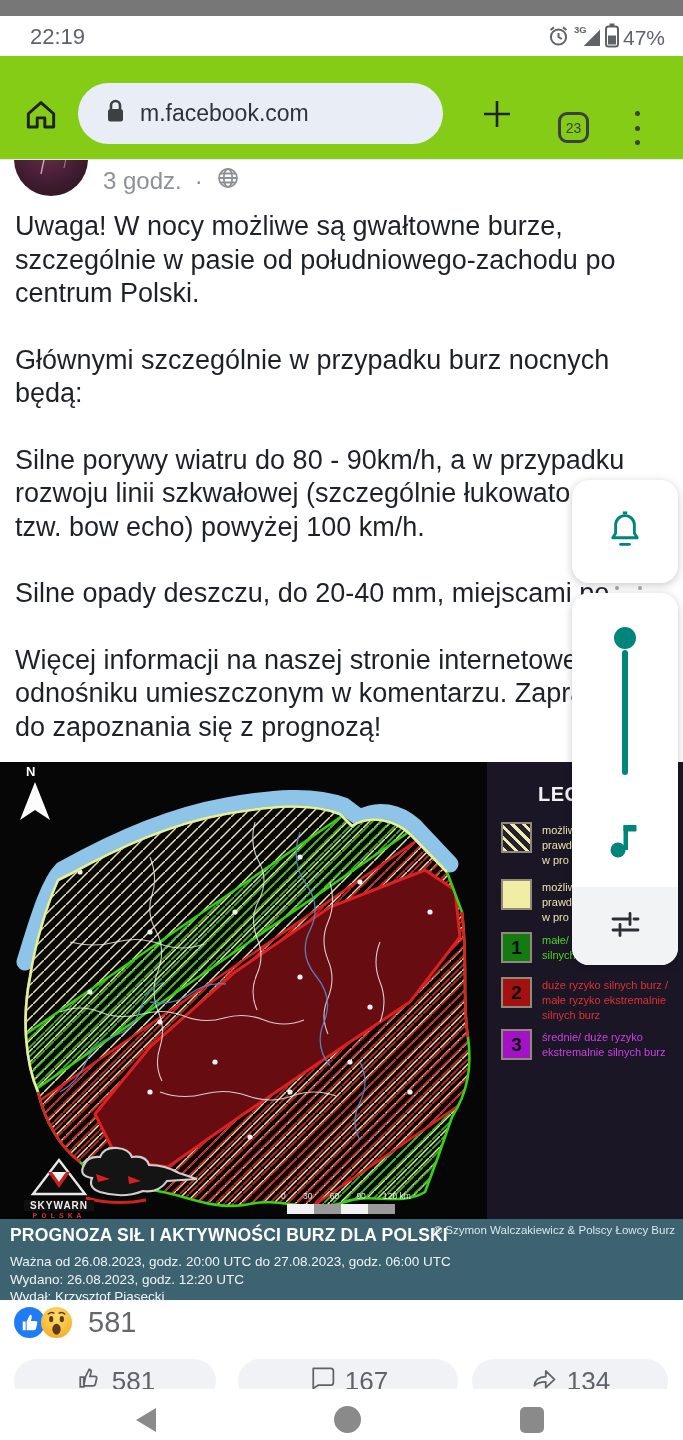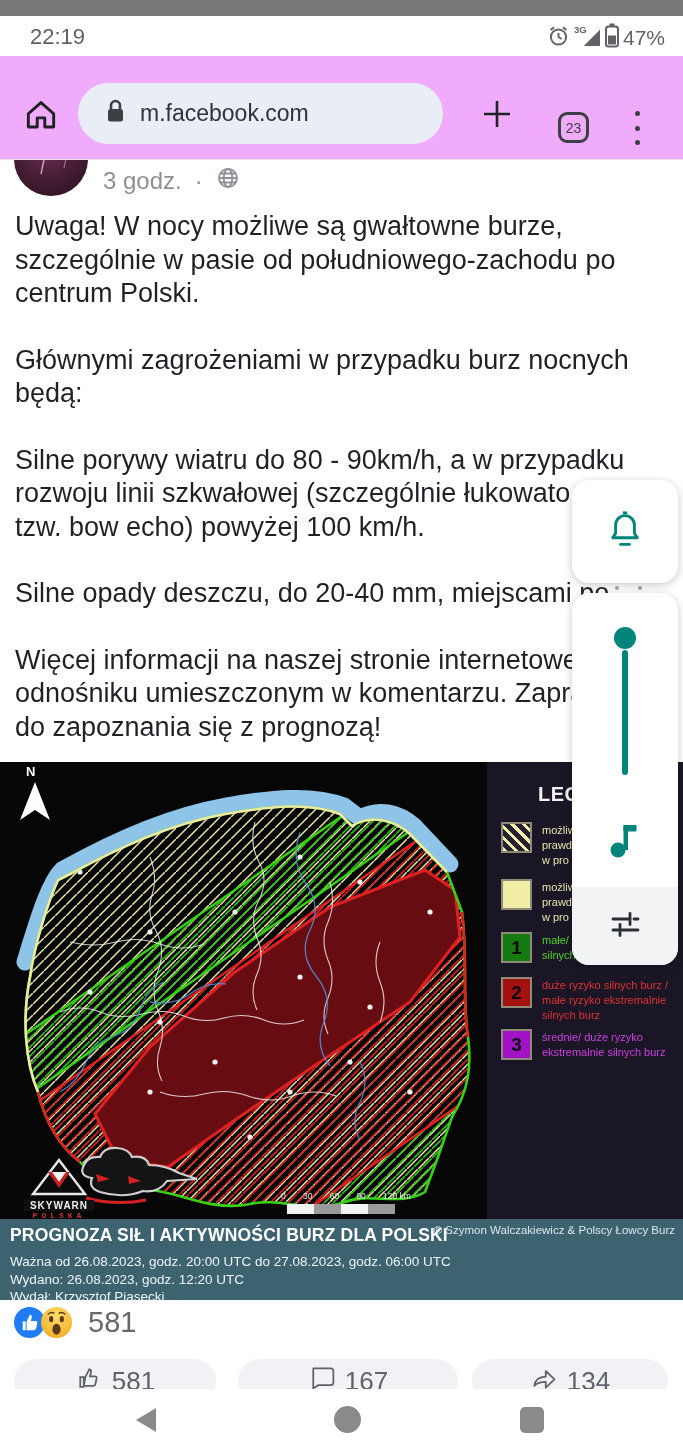--- a/index.html
+++ b/index.html
@@ -7,21 +7,21 @@
   .screen{position:relative;width:683px;height:1440px;background:#fff;overflow:hidden;margin:16px auto;}
   .abs{position:absolute;}
 
   
   .statusbar{position:absolute;top:0;left:0;width:683px;height:40px;background:#fff;}
   .sb-time{position:absolute;left:30px;top:8px;font-size:22px;color:#5f6368;}
   .sb-right{position:absolute;right:18px;top:7px;display:flex;align-items:center;gap:4px;color:#5f6368;}
   .sb-pct{font-size:21px;color:#5f6368;}
 
   
-  .toolbar{position:absolute;top:40px;left:0;width:683px;height:103px;background:#f0abfc;}
+  .toolbar{position:absolute;top:40px;left:0;width:683px;height:103px;background:#84cc16;}
   .omnibox{position:absolute;left:78px;top:27px;width:365px;height:61px;background:#e9eef6;border-radius:31px;display:flex;align-items:center;padding-left:26px;gap:13px;}
   .omni-url{font-size:23px;color:#2f3337;}
   .tabbox{position:absolute;left:558px;top:83px;width:31px;height:31px;border:3px solid #3c4043;border-radius:9px;display:flex;align-items:center;justify-content:center;font-size:14px;font-weight:normal;color:#3c4043;top:56px;}
   .kebab{position:absolute;left:631px;top:55px;width:12px;height:34px;display:flex;flex-direction:column;justify-content:space-between;align-items:center;}
   .kebab i{width:5px;height:5px;border-radius:50%;background:#3c4043;}
 
   
   .page{position:absolute;top:143px;left:0;width:683px;height:1230px;overflow:hidden;background:#fff;border-top:1px solid #e4e6e9;}
   .avatar{position:absolute;left:14px;top:-38px;width:74px;height:74px;border-radius:50%;background:radial-gradient(circle at 45% 35%,#6b3050 0%,#4a1f38 45%,#241019 100%);overflow:hidden;}
   .postmeta{position:absolute;left:103px;top:3px;height:36px;display:flex;align-items:center;gap:13px;font-size:24px;color:#8d9196;}
@@ -160,21 +160,21 @@
               <path d="M3.5 12h17M4.5 7.5h15M4.5 16.5h15"></path>
             </g>
           </svg>
       </span>
     </div>
 
     <div class="posttext">
       <p>Uwaga! W nocy możliwe są gwałtowne burze,
 szczególnie w pasie od południowego-zachodu po
 centrum Polski.</p>
-      <p>Głównymi zagrożeniami w przypadku burz nocnych
+      <p>Głównymi szczególnie w przypadku burz nocnych
 będą:</p>
       <p>Silne porywy wiatru do 80 - 90km/h, a w przypadku
 rozwoju linii szkwałowej (szczególnie łukowato w
 tzw. bow echo) powyżej 100 km/h.</p>
       <p>Silne opady deszczu, do 20-40 mm, miejscami po</p>
       <p>Więcej informacji na naszej stronie internetowej i
 odnośniku umieszczonym w komentarzu. Zapras
 do zapoznania się z prognozą!</p>
     </div>
 

